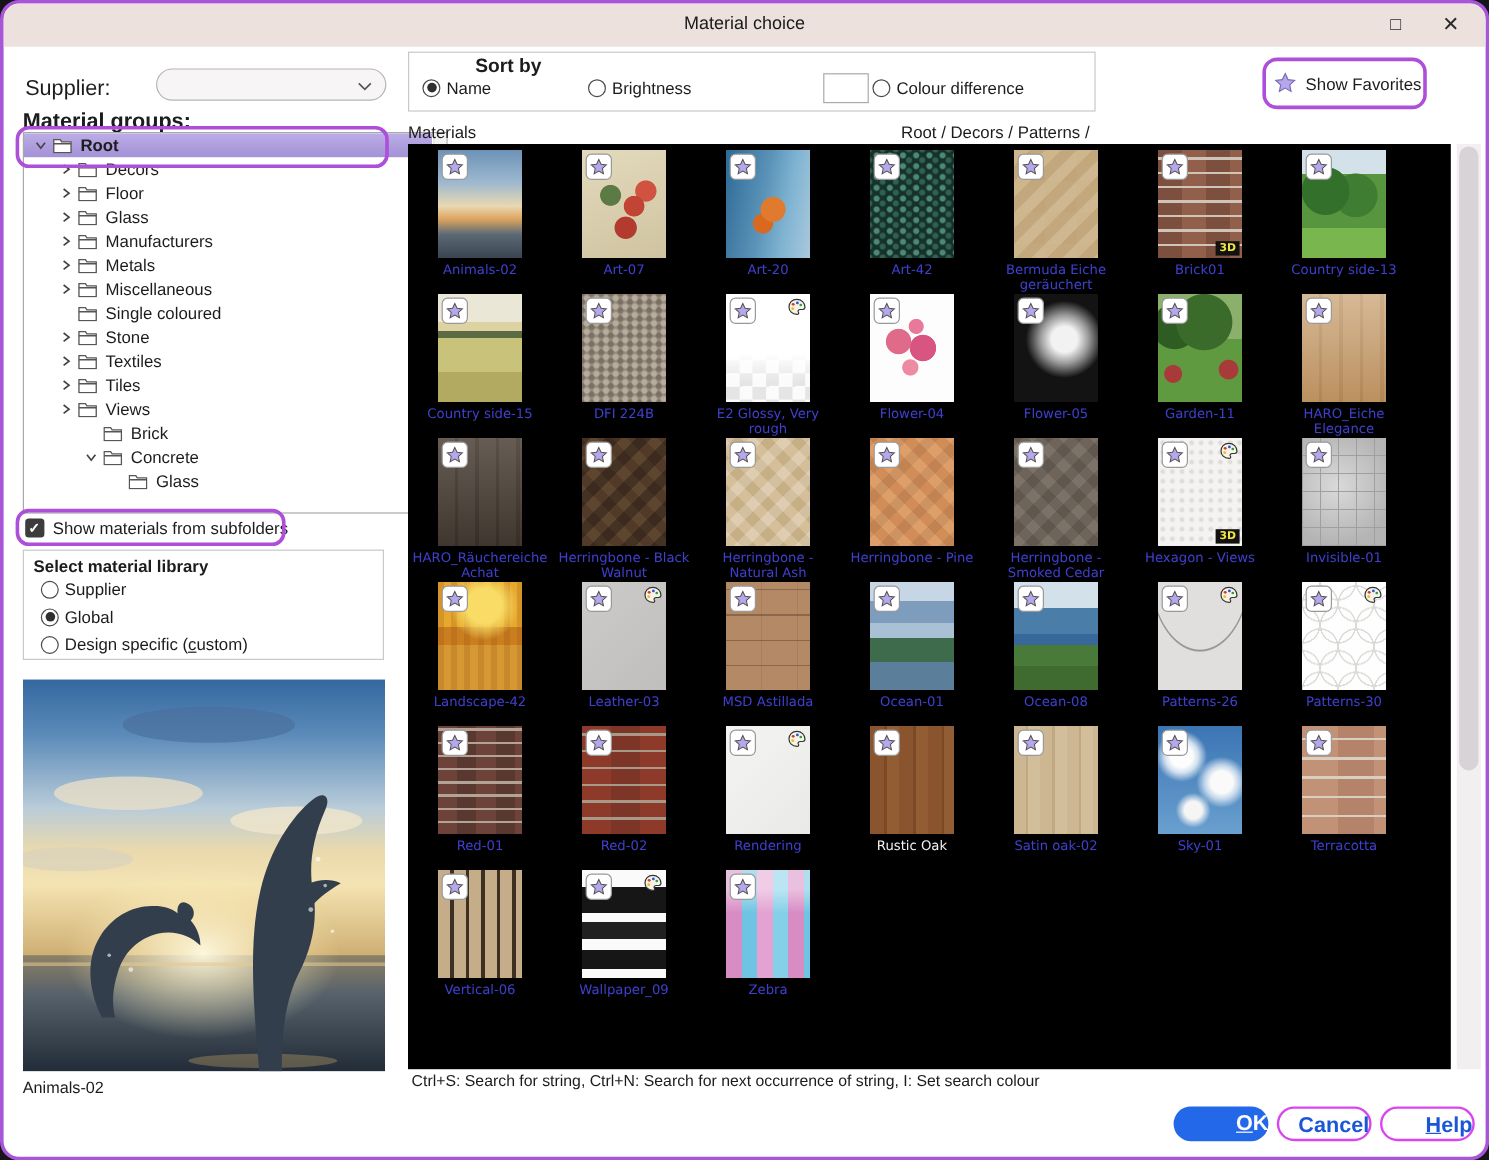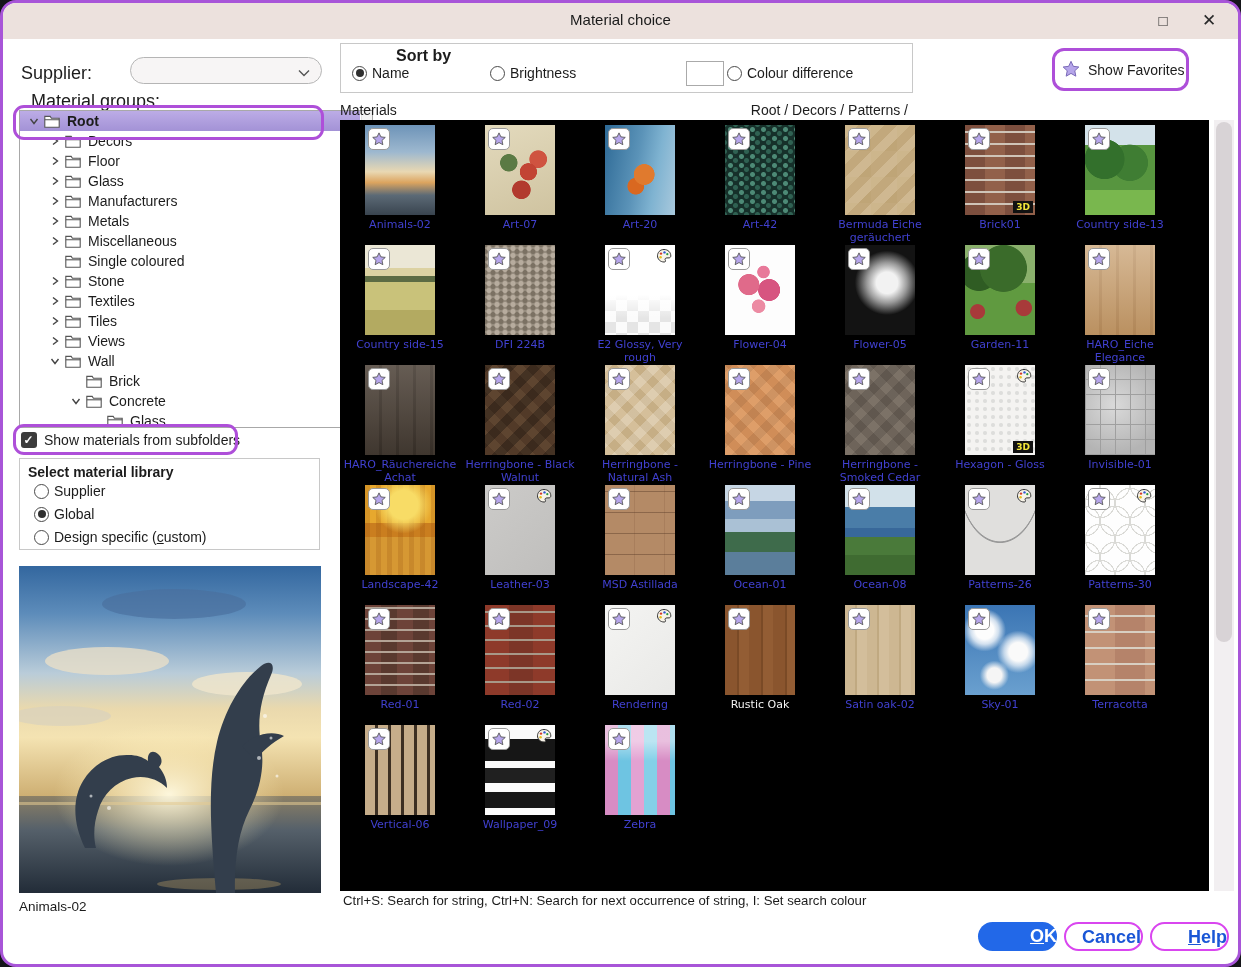--- a/index.html
+++ b/index.html
@@ -81,21 +81,21 @@
 
     <div class="lbl" style="left:18px;top:60px;">Supplier:</div>
     <div class="supplier-select">
       <span class="chev-dn">
         <svg width="14" height="12" viewBox="0 0 14 12">
             <path d="M2 3.5 L7 8.5 L12 3.5" fill="none" stroke="#555" stroke-width="1.4"></path>
           </svg>
       </span>
     </div>
 
-    <div class="lbl" style="left:28px;top:88px;">Material groups:</div>
+    <div class="lbl" style="left:16px;top:88px;font-weight:bold;">Material groups:</div>
     <div id="tree">
       <div id="tree-rows">
           <div class="trow sel" style="padding-left: 6px;">
             <span class="chev expanded">
               <svg width="12" height="12" viewBox="0 0 12 12">
                 <path d="M4 2.5 L8.5 6 L4 9.5" fill="none" stroke="#444" stroke-width="1.4"></path>
               </svg>
             </span>
             <span class="fold">
               <svg width="16" height="13" viewBox="0 0 16 13">
@@ -247,34 +247,20 @@
                 <path d="M4 2.5 L8.5 6 L4 9.5" fill="none" stroke="#444" stroke-width="1.4"></path>
               </svg>
             </span>
             <span class="fold">
               <svg width="16" height="13" viewBox="0 0 16 13">
                 <path d="M0.8 3.2 V1.4 h5.4 l1.2 1.8 H15.2 V12.2 H0.8 z" fill="#fff" stroke="#555" stroke-width="1.1"></path>
                 <path d="M0.8 4.8 h14.4" stroke="#555" stroke-width="1.1" fill="none"></path>
               </svg>
             </span>
             <span>Views</span>
-          </div>
-          <div class="trow" style="padding-left: 27px;">
-            <span class="chev expanded">
-              <svg width="12" height="12" viewBox="0 0 12 12">
-                <path d="M4 2.5 L8.5 6 L4 9.5" fill="none" stroke="#444" stroke-width="1.4"></path>
-              </svg>
-            </span>
-            <span class="fold">
-              <svg width="16" height="13" viewBox="0 0 16 13">
-                <path d="M0.8 3.2 V1.4 h5.4 l1.2 1.8 H15.2 V12.2 H0.8 z" fill="#fff" stroke="#555" stroke-width="1.1"></path>
-                <path d="M0.8 4.8 h14.4" stroke="#555" stroke-width="1.1" fill="none"></path>
-              </svg>
-            </span>
-            <span>Wall</span>
           </div>
           <div class="trow" style="padding-left: 48px;">
             <span class="chev"></span>
             <span class="fold">
               <svg width="16" height="13" viewBox="0 0 16 13">
                 <path d="M0.8 3.2 V1.4 h5.4 l1.2 1.8 H15.2 V12.2 H0.8 z" fill="#fff" stroke="#555" stroke-width="1.1"></path>
                 <path d="M0.8 4.8 h14.4" stroke="#555" stroke-width="1.1" fill="none"></path>
               </svg>
             </span>
             <span>Brick</span>
@@ -615,21 +601,21 @@
             </div>
             <div class="pal"><svg width="16" height="16" viewBox="0 0 16 16">
                 <path d="M8 1.5 C4 1.5 1.5 4.5 1.5 7.8 c0 3.2 2.6 6.2 6.6 6.2 1.5 0 1.8 -1 1.2 -1.8 -0.8 -1.1 0.2 -2.3 1.6 -2.3 H13 c1 0 1.8 -1 1.8 -2 C14.8 4.2 11.9 1.5 8 1.5 z" fill="#f7f3e8" stroke="#333" stroke-width="1"></path>
                 <circle cx="5" cy="5.6" r="1.2" fill="#d83a2a"></circle>
                 <circle cx="8.5" cy="4.4" r="1.2" fill="#2a58d8"></circle>
                 <circle cx="11.3" cy="6.2" r="1.1" fill="#2a9a3a"></circle>
                 <circle cx="4.6" cy="9.2" r="1.2" fill="#e8c021"></circle>
               </svg></div>
             <div class="b3d">3D</div>
           </div>
-          <div class="mlabel" style="color: rgb(64, 64, 208);">Hexagon - Gloss</div>
+          <div class="mlabel" style="color: rgb(64, 64, 208);">Hexagon - Views</div>
         </div>
         <div class="cell">
           <div class="thumb" style="background: linear-gradient(90deg, rgb(159, 159, 159) 0px, rgb(159, 159, 159) 1px, transparent 1px) 0px 0px / 15px 15px repeat, linear-gradient(0deg, rgb(159, 159, 159) 0px, rgb(159, 159, 159) 1px, transparent 1px) 0px 0px / 15px 15px repeat, radial-gradient(circle at 42% 45%, rgb(218, 218, 218), rgb(180, 180, 180) 75%);">
             <div class="star">
               <svg width="16" height="16" viewBox="0 0 24 24">
                 <path d="M12 2.8l2.8 6 6.6 0.8-4.9 4.5 1.3 6.5-5.8-3.3-5.8 3.3 1.3-6.5L2.6 9.6l6.6-0.8z" fill="#b6a6ea" stroke="#555" stroke-width="1.3"></path>
               </svg>
             </div>
           </div>
           <div class="mlabel" style="color: rgb(64, 64, 208);">Invisible-01</div>

